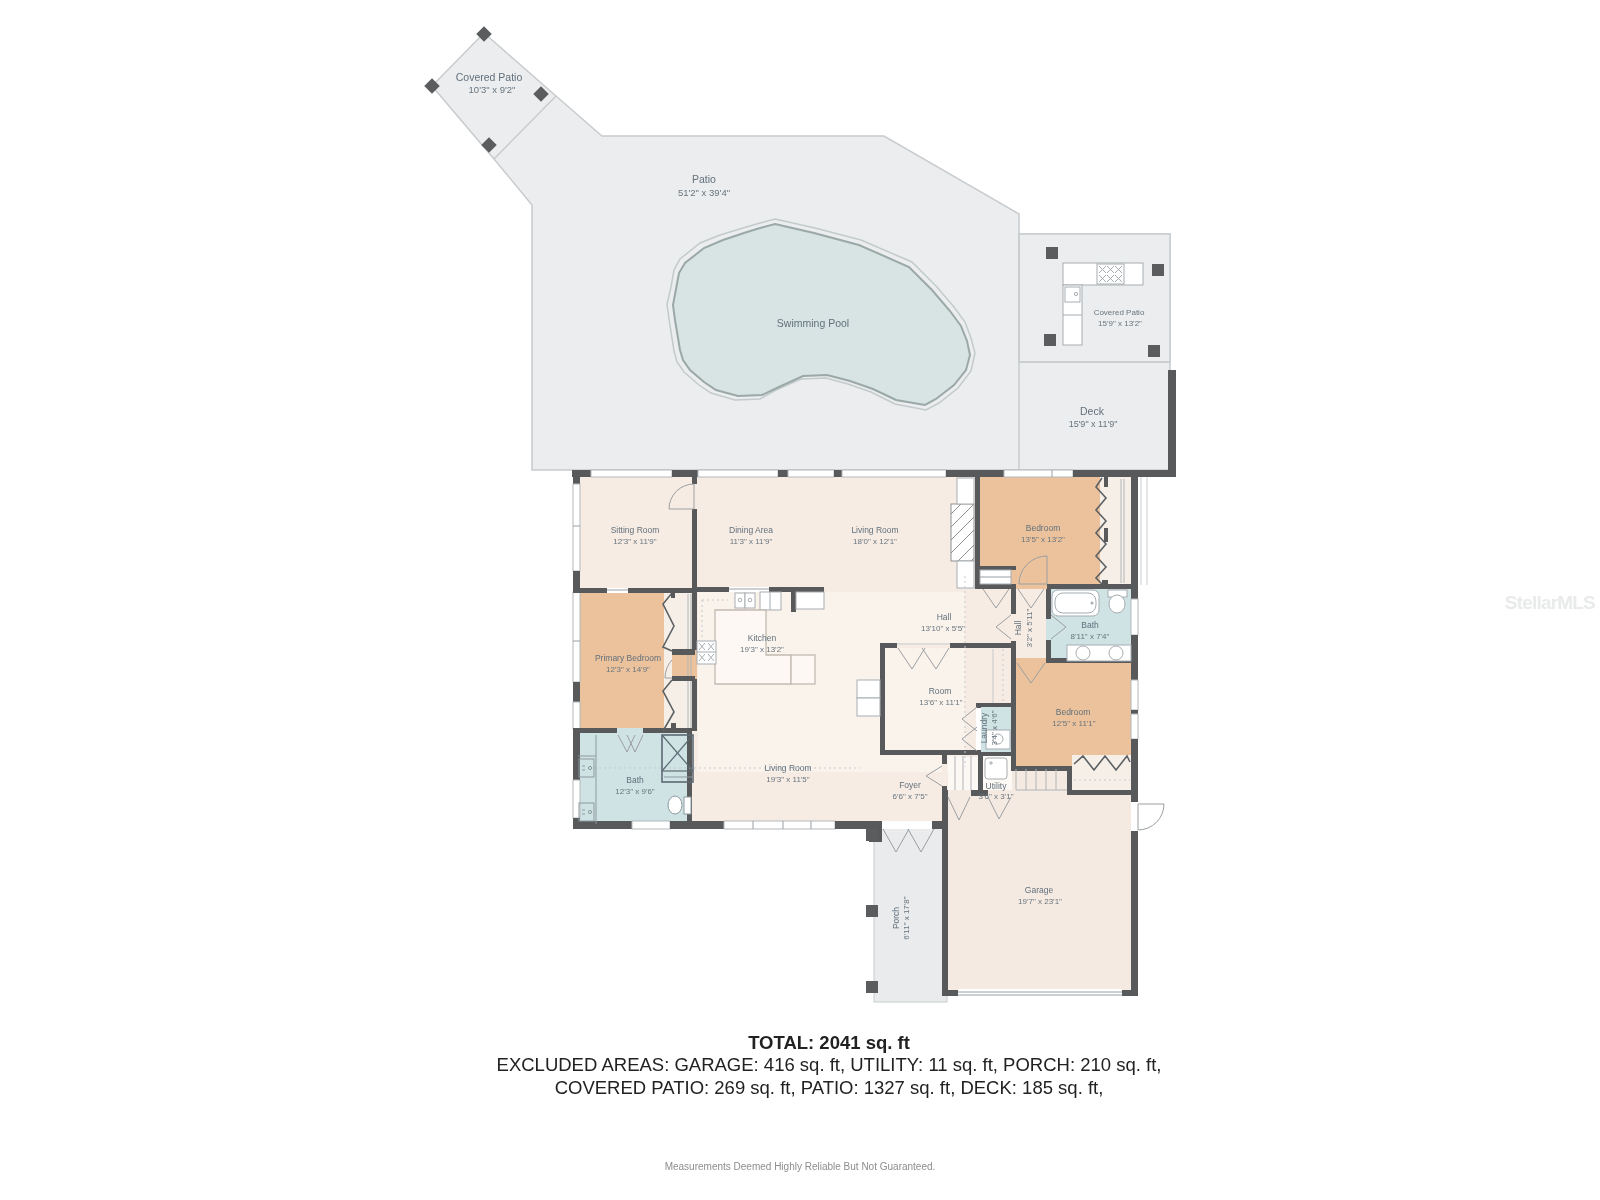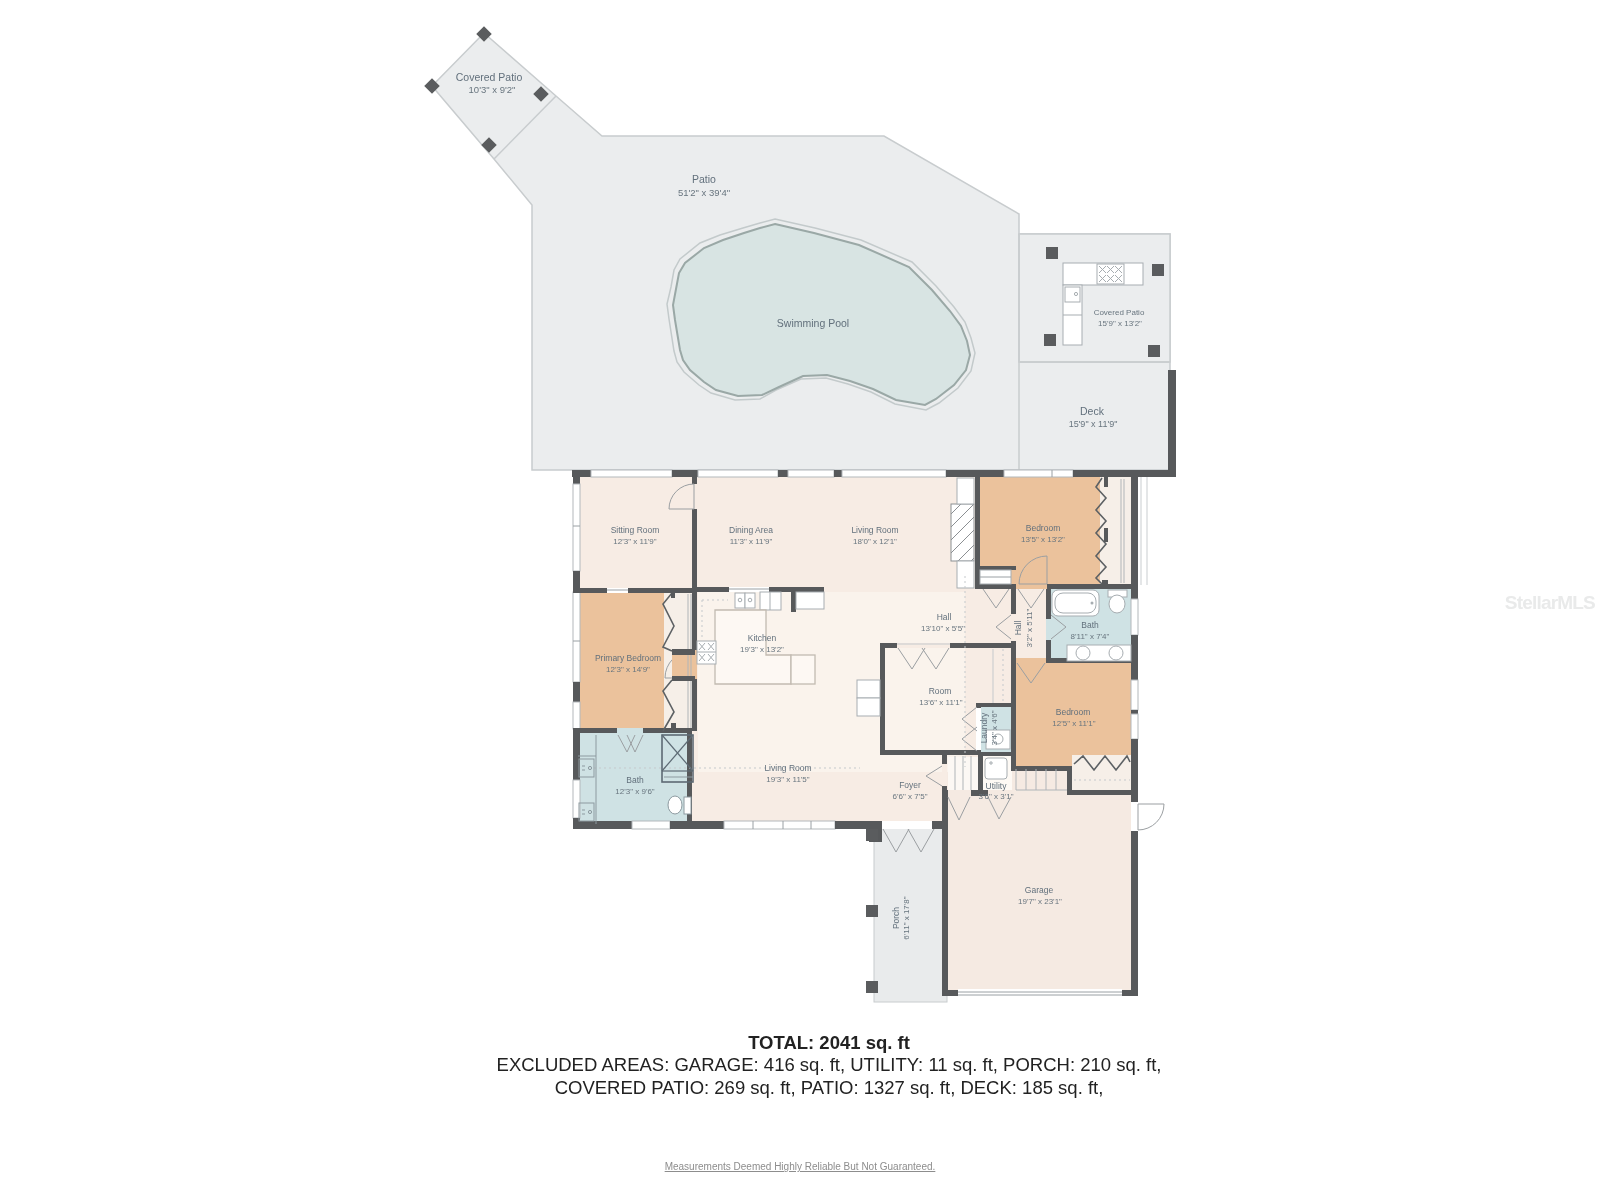--- a/index.html
+++ b/index.html
@@ -483,14 +483,14 @@
 
 <text x="1595" y="609" text-anchor="end" font-family="Liberation Sans, sans-serif" font-size="19" letter-spacing="-0.8" fill="#e9eaea" font-weight="bold">StellarMLS</text>
 </svg>
 
 <div style="position:absolute;left:0;top:1032px;width:1600px;text-align:center;font-size:18.5px;color:#222222;line-height:22.3px;letter-spacing:0px;padding-left:29px;">
 <div style="font-weight:bold;">TOTAL: 2041 sq. ft</div>
 <div>EXCLUDED AREAS: GARAGE: 416 sq. ft, UTILITY: 11 sq. ft, PORCH: 210 sq. ft,</div>
 <div>COVERED PATIO: 269 sq. ft, PATIO: 1327 sq. ft, DECK: 185 sq. ft,</div>
 </div>
 
-<div style="position:absolute;left:0;top:1161px;width:1600px;text-align:center;font-size:10px;color:#8d8d8d;text-decoration:underline;">Measurements Deemed Highly Reliable But Not Guaranteed.</div>
+<div style="position:absolute;left:0;top:1161px;width:1600px;text-align:center;font-size:10px;color:#8d8d8d;">Measurements Deemed Highly Reliable But Not Guaranteed.</div>
 </div>
 
 </body></html>

